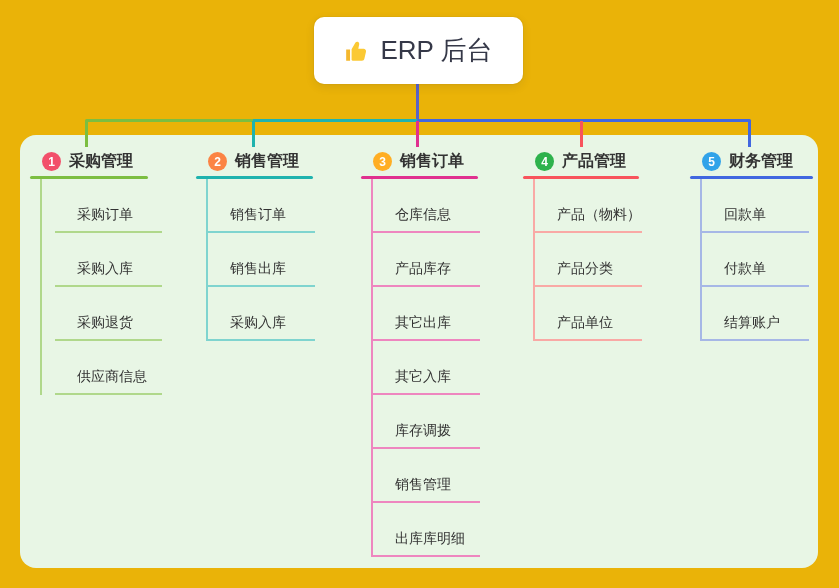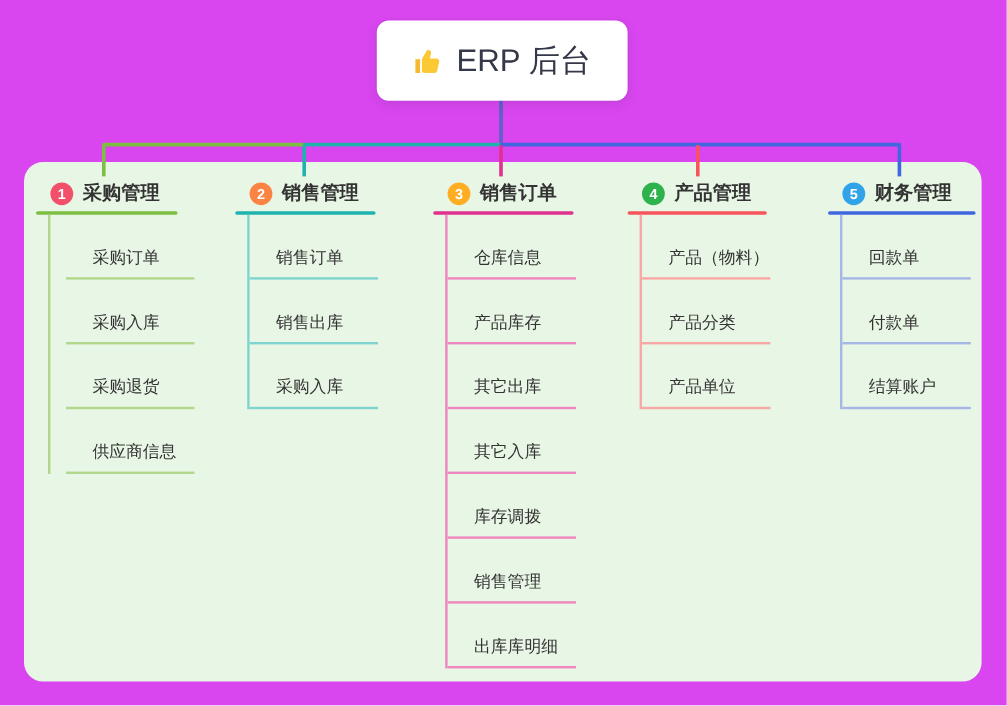--- a/index.html
+++ b/index.html
@@ -1,17 +1,17 @@
 <!DOCTYPE html>
 <html><head>
 <meta charset="utf-8">
 <style>
   html,body{margin:0;padding:0;background:#fff;}
   .canvas{
-    position:relative;width:839px;height:588px;background:#d946ef;overflow:hidden;
+    position:relative;width:839px;height:588px;background:#eab308;overflow:hidden;
     font-family:"Liberation Sans","DejaVu Sans",sans-serif;color:#333;
   }
   
   .bg-panel{position:absolute;left:20px;top:135px;width:798px;height:433px;
     background:#e8f6e5;border-radius:16px;}
   
   .root-node{position:absolute;left:314px;top:17px;width:209px;height:67px;
     background:#ffffff;border-radius:10px;box-shadow:0 3px 10px rgba(30,40,70,.10),0 0 0 1px rgba(30,40,70,.03);
     display:flex;align-items:center;justify-content:center;gap:10px;
     font-size:26px;font-weight:500;color:#353848;}

